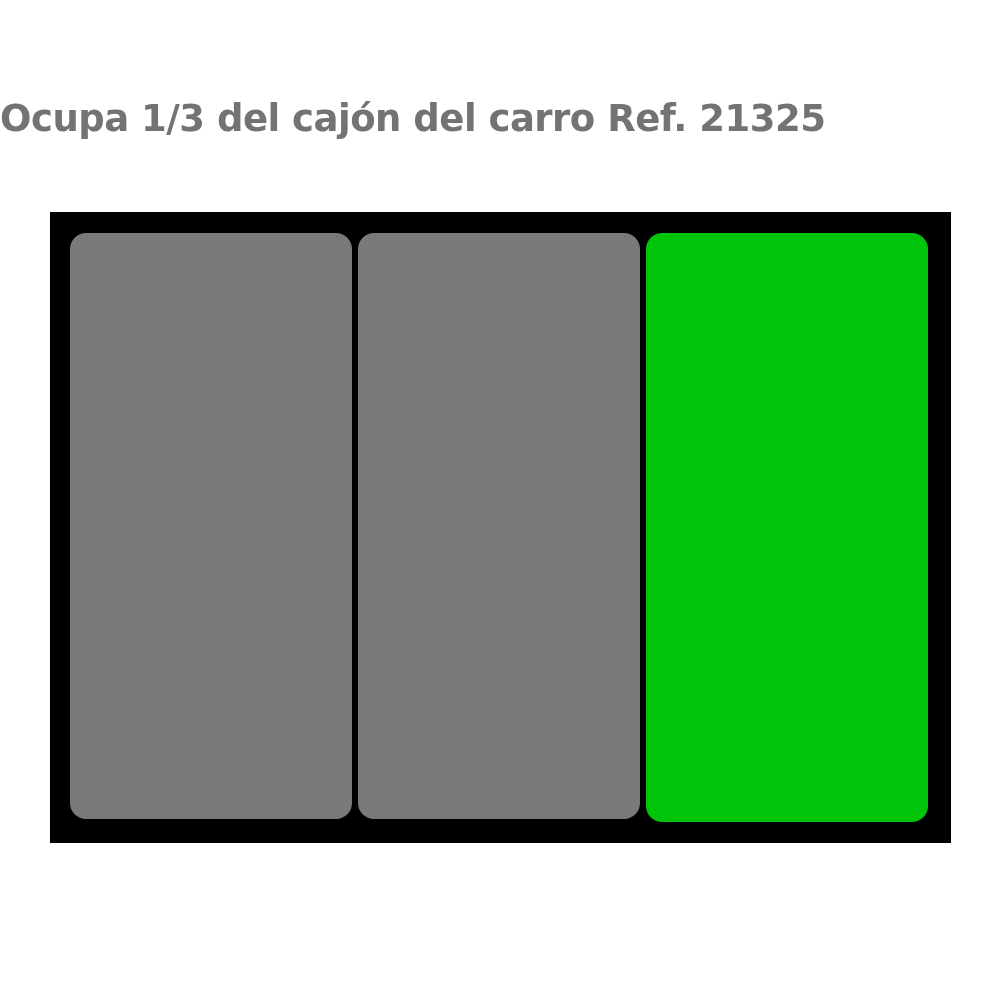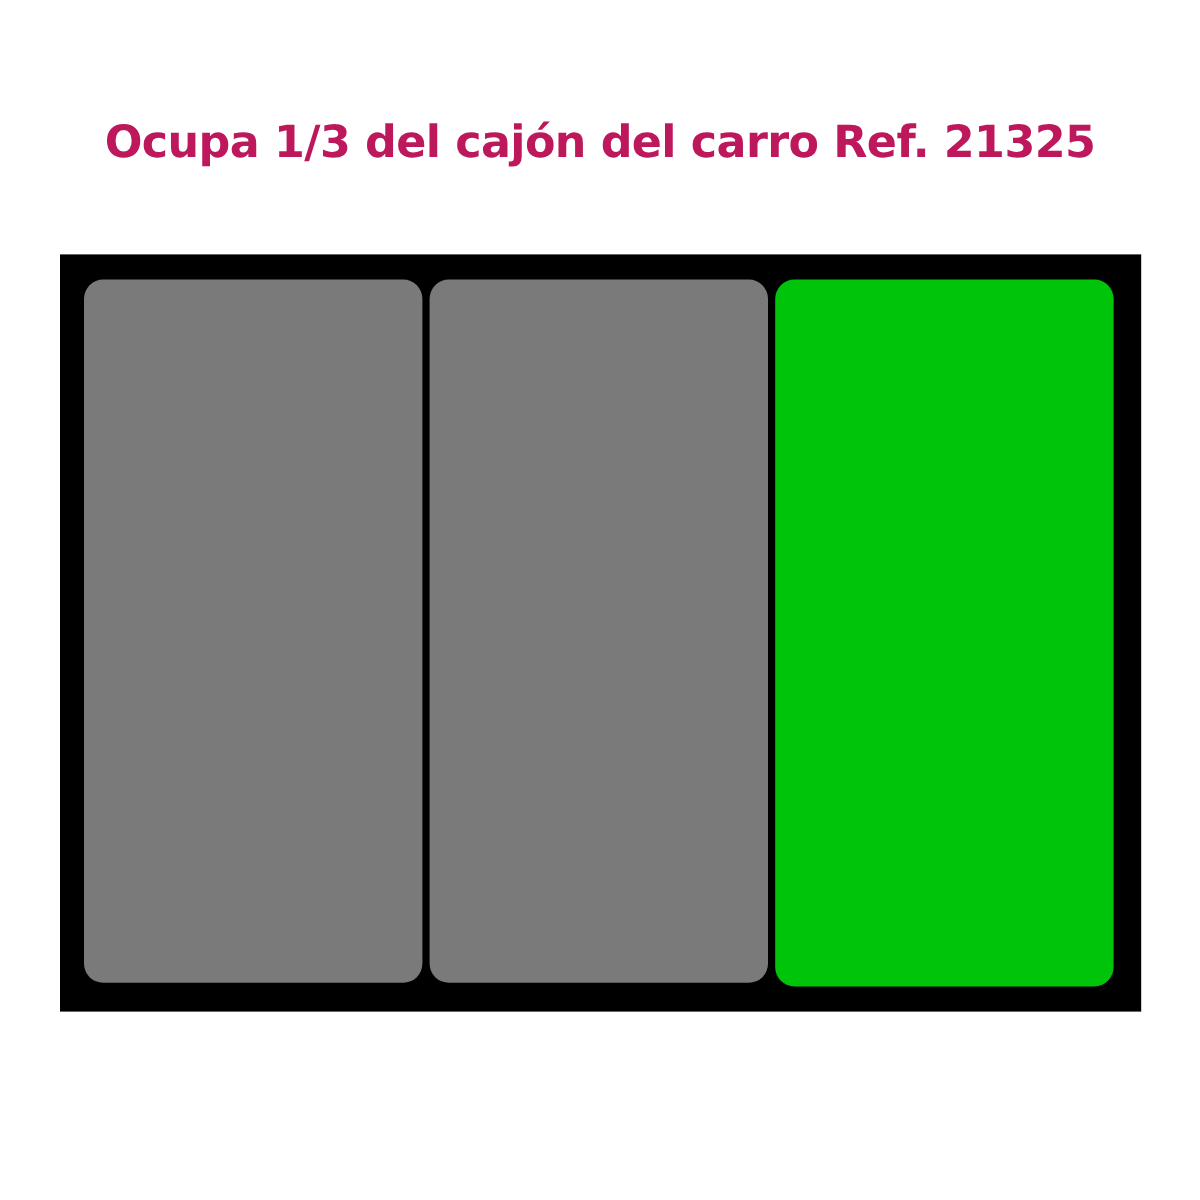--- a/index.html
+++ b/index.html
@@ -13,25 +13,24 @@
     height: 1000px;
     background: #ffffff;
     overflow: hidden;
     font-family: "DejaVu Sans", "Liberation Sans", sans-serif;
   }
   .title {
     position: absolute;
     top: 97px;
     left: 0;
     width: 1000px;
-    text-align: center;
     font-size: 37px;
     font-weight: 700;
     letter-spacing: -0.5px;
-    color: #be185d;
+    color: #737373;
     line-height: 1.2;
   }
   .drawer {
     position: absolute;
     left: 50px;
     top: 212px;
     width: 901px;
     height: 631px;
     background: #000000;
     box-sizing: border-box;

